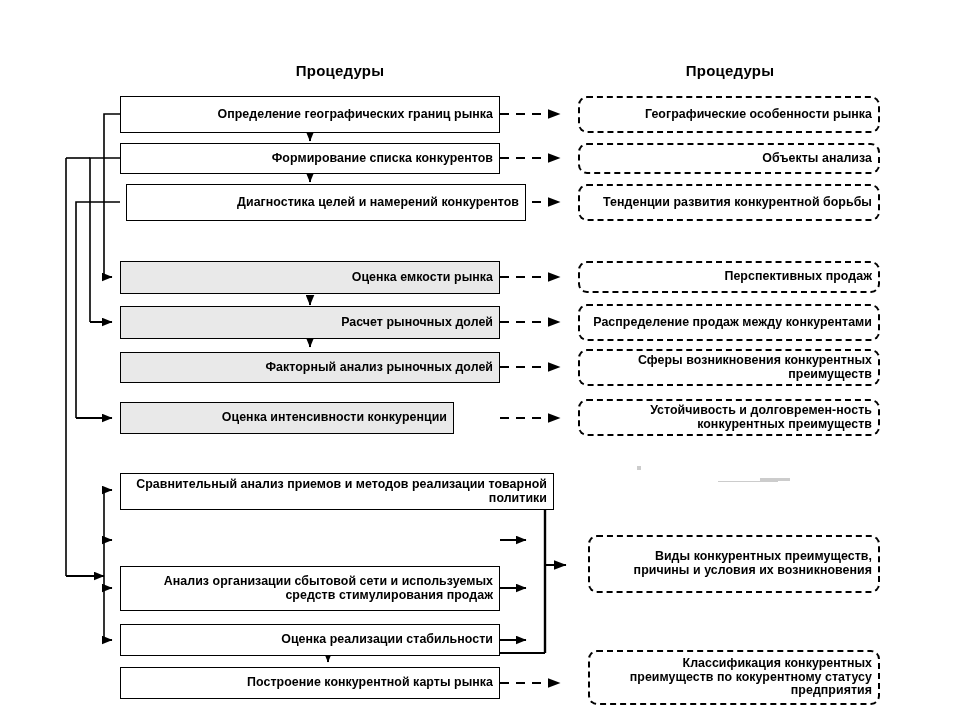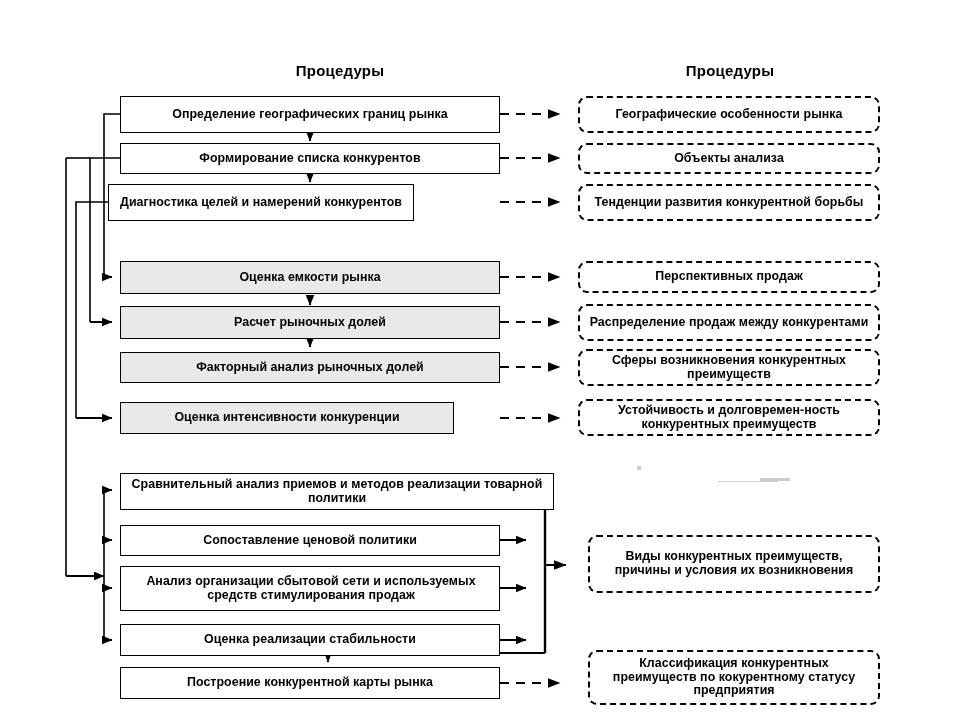--- a/index.html
+++ b/index.html
@@ -5,21 +5,21 @@
   html,body{margin:0;padding:0;background:#fff;}
   body{width:960px;height:720px;position:relative;overflow:hidden;
        font-family:"Liberation Sans","DejaVu Sans",sans-serif;color:#000;}
   #canvas{position:absolute;left:0;top:0;width:960px;height:720px;}
   svg.wires{position:absolute;left:0;top:0;width:960px;height:720px;pointer-events:none;}
 
   .hdr{position:absolute;font-size:15px;font-weight:700;letter-spacing:.2px;
        text-align:center;white-space:nowrap;}
 
   .node{position:absolute;box-sizing:border-box;display:flex;align-items:center;
-        justify-content:center;text-align:center;line-height:1.12;
+        justify-content:center;text-align:right;line-height:1.12;
         font-size:12.4px;font-weight:700;letter-spacing:.05px;padding:1px 6px;}
   .solid{border:1.6px solid #000;background:#fff;}
   .solid.shade{background:#e9e9e9;}
   .dash{border:2px dashed #000;border-radius:9px;background:#fff;}
   .node span{display:block;width:100%;}
   .noise{position:absolute;background:#9a9a9a;opacity:.5;}
 </style>
 </head>
 <body>
 
@@ -98,21 +98,21 @@
   <div class="hdr" style="left:605px;top:62px;width:250px;">Процедуры</div>
 
   <div class="node solid" style="left:120px;top:96px;width:380px;height:37px;">
     <span>Определение географических границ рынка</span>
     </div>
 
   <div class="node solid" style="left:120px;top:143px;width:380px;height:31px;">
     <span>Формирование списка конкурентов</span>
     </div>
 
-  <div class="node solid" style="left:108px;top:184px;width:306px;height:37px;">
+  <div class="node solid" style="left:126px;top:184px;width:400px;height:37px;">
     <span>Диагностика целей и намерений конкурентов</span>
     </div>
 
   <div class="node solid shade" style="left:120px;top:261px;width:380px;height:33px;">
     <span>Оценка емкости рынка</span>
     </div>
 
   <div class="node solid shade" style="left:120px;top:306px;width:380px;height:33px;">
     <span>Расчет рыночных долей</span>
     </div>
@@ -122,23 +122,20 @@
     </div>
 
   <div class="node solid shade" style="left:120px;top:402px;width:334px;height:32px;">
     <span>Оценка интенсивности конкуренции</span>
     </div>
 
   <div class="node solid" style="left:120px;top:473px;width:434px;height:37px;">
     <span>Сравнительный анализ приемов и методов реализации товарной политики</span>
     </div>
 
-  <div class="node solid" style="left:120px;top:525px;width:380px;height:31px;">
-    <span>Сопоставление ценовой политики</span>
-    </div>
 
   <div class="node solid" style="left:120px;top:566px;width:380px;height:45px;padding-left:8px;">
     <span>Анализ организации сбытовой сети и используемых средств стимулирования продаж</span>
     </div>
 
   <div class="node solid" style="left:120px;top:624px;width:380px;height:32px;">
     <span>Оценка реализации стабильности</span>
     </div>
 
   <div class="node solid" style="left:120px;top:667px;width:380px;height:32px;">

